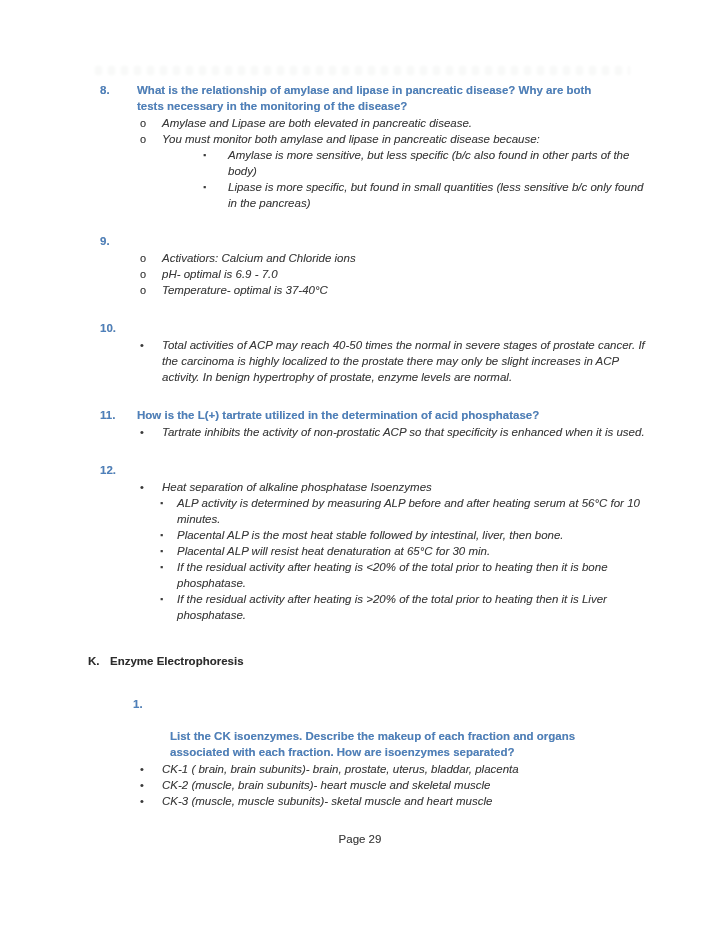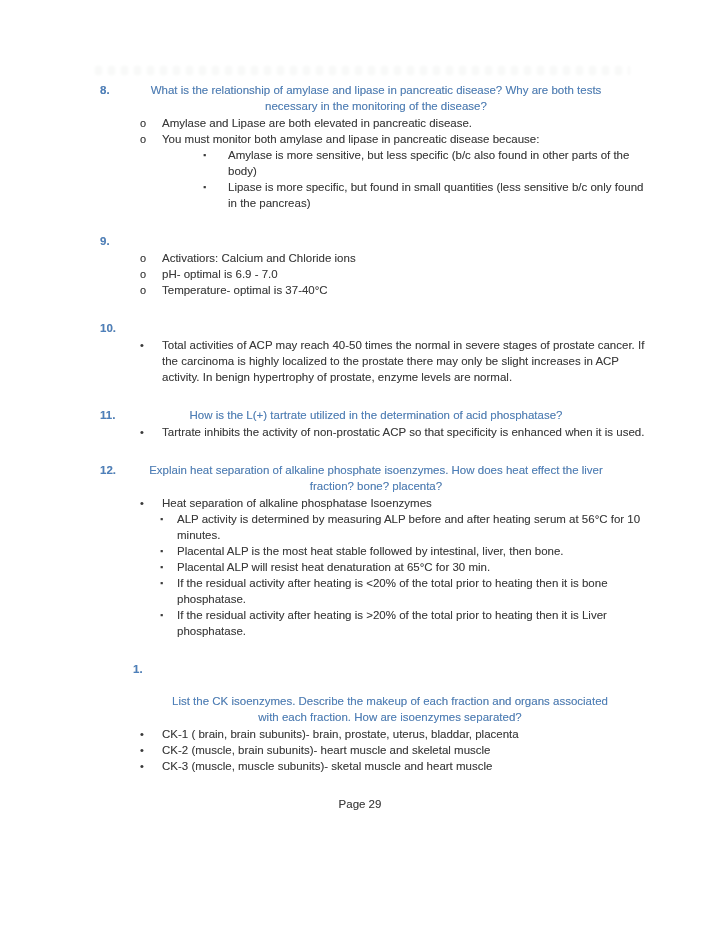--- a/index.html
+++ b/index.html
@@ -26,35 +26,34 @@
     opacity: 0.28; filter: blur(1.2px);
     pointer-events: none;
   }
   .question { margin-bottom: 22px; max-width: 545px; }
   .qhead { display: flex; line-height: 16px; }
   .qnum {
     flex: 0 0 37px; color: var(--accent);
     font-weight: bold; font-size: 11.5px;
   }
   .qtitle {
-    color: var(--accent); font-weight: normal; font-size: 11.5px;
+    color: var(--accent); font-weight: bold; font-size: 11.5px;
     width: 478px;
-    text-align: center;
   }
   .deep .qhead { padding-left: 33px; }
   .deep .qtitle { width: 440px; margin-top: 32px; }
   .items { margin-left: 40px; margin-top: 1px; }
   .item { display: flex; line-height: 16px; font-size: 11.5px; }
   .item .bullet { text-align: left; color: #3a3a3a; }
   .item.lv1 .bullet { flex: 0 0 22px; font-size: 11px; }
   .item.lv2 { margin-left: 20px; }
   .item.lv2 .bullet { flex: 0 0 17px; font-size: 8.5px; line-height: 16px; }
   .item.lv3 { margin-left: 63px; }
   .item.lv3 .bullet { flex: 0 0 25px; font-size: 8.5px; line-height: 16px; }
-  .item .itext { flex: 1; }
+  .item .itext { flex: 1; font-style: italic; }
   .k-section {
     margin: 30px 0 27px -12px;
     font-weight: bold; font-size: 11.5px; color: #2c2c2c;
     line-height: 16px;
   }
   .k-label { display: inline-block; width: 22px; }
   .footer {
     width: 720px; margin-left: -100px; margin-top: 22px;
     text-align: center; font-size: 11.5px; color: #3a3a3a;
     line-height: 16px;
@@ -135,21 +134,20 @@
 
       <div class="item lv1">
           <span class="bullet">•</span>
           <span class="itext">Tartrate inhibits the activity of non-prostatic ACP so that specificity is enhanced when it is used.</span>
         </div>
         </div>
     </div>
       <div class="question">
       <div class="qhead">
         <span class="qnum">12.</span>
-        <span class="qtitle">Explain heat separation of alkaline phosphate isoenzymes.  How does heat effect the liver fraction? bone? placenta?</span>
       </div>
       <div class="items">
 
       <div class="item lv1">
           <span class="bullet">•</span>
           <span class="itext">Heat separation of alkaline phosphatase Isoenzymes</span>
         </div>
           <div class="item lv2">
           <span class="bullet">▪</span>
           <span class="itext">ALP activity is determined by measuring ALP before and after heating serum at 56°C  for 10 minutes.</span>
@@ -167,20 +165,23 @@
           <span class="itext">If the residual activity after heating is &lt;20% of the total prior to heating then it is bone phosphatase.</span>
         </div>
           <div class="item lv2">
           <span class="bullet">▪</span>
           <span class="itext">If the residual activity after heating is &gt;20% of the total prior to heating then it is Liver phosphatase.</span>
         </div>
         </div>
     </div>
     </div>
 
+  <div class="k-section">
+    <span class="k-label">K.</span><span class="k-title">Enzyme Electrophoresis</span>
+  </div>
 
   <div class="deep">
 
   <div class="question">
       <div class="qhead">
         <span class="qnum">1.</span>
         <span class="qtitle">List the CK isoenzymes. Describe the makeup of each fraction and organs associated with each fraction. How are isoenzymes separated?</span>
       </div>
       <div class="items">
 

